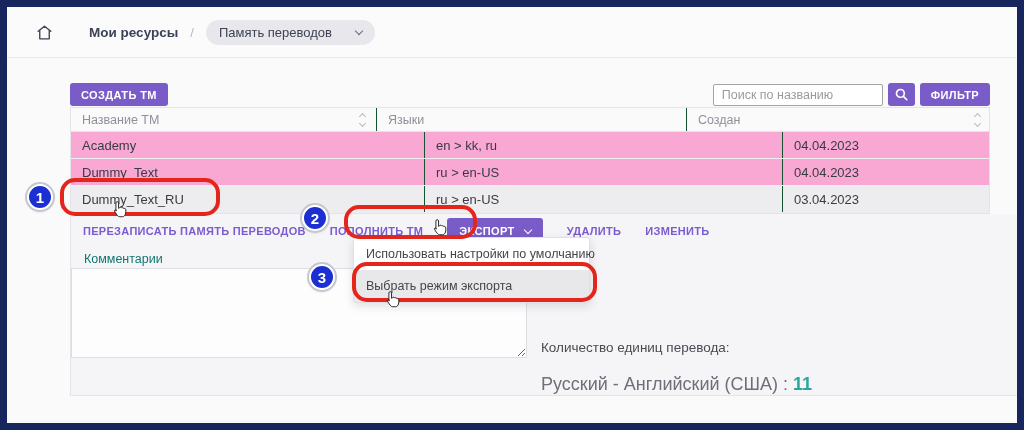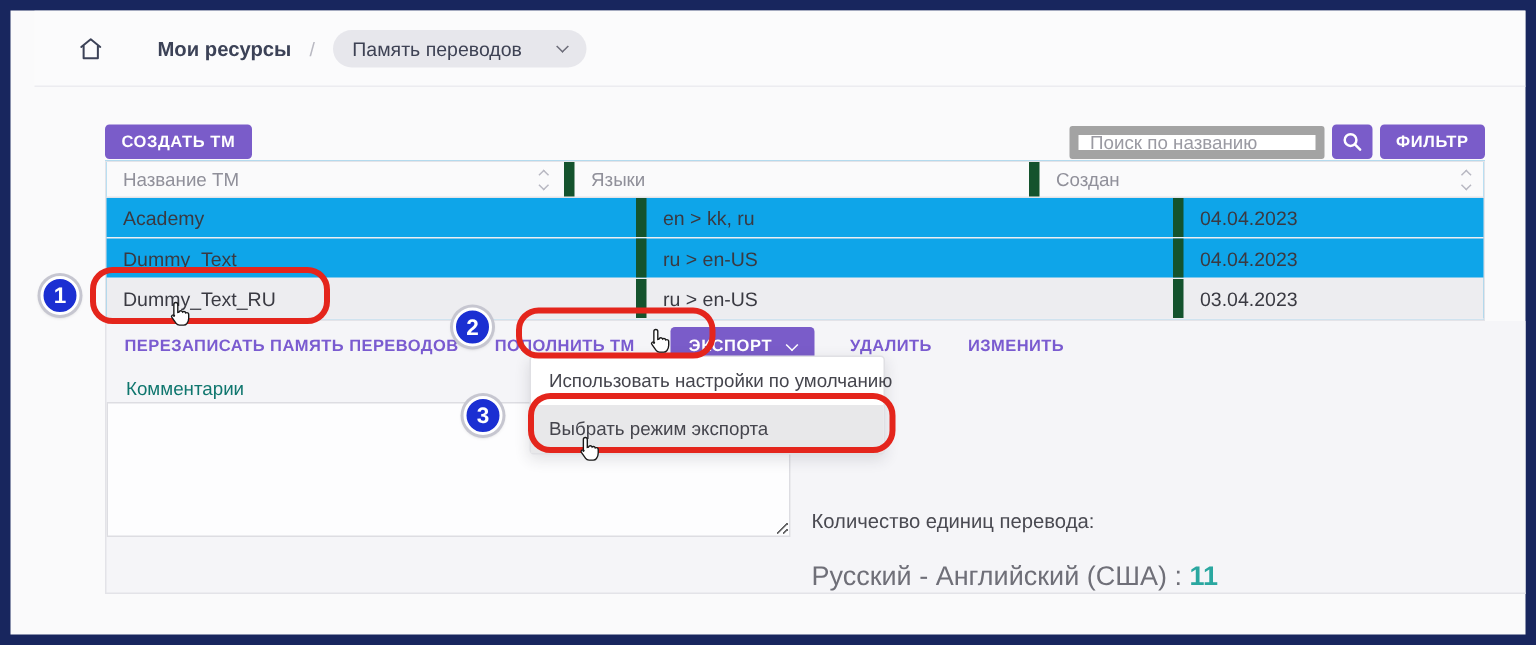--- a/index.html
+++ b/index.html
@@ -5,21 +5,21 @@
   * { margin:0; padding:0; box-sizing:border-box; }
   body { font-family:"Liberation Sans", sans-serif; background:#fff; }
   .frame {
     position:relative; width:1024px; height:430px;
     border:7px solid #18265e; background:#fafafb; overflow:hidden;
   }
   
   .topbar {
     position:absolute; left:0; top:0; right:0; height:51px;
     display:flex; align-items:center; padding-left:26px;
-    border-bottom:1px solid #ececf0; background:#fbfbfc;margin-left:16px;
+    border-bottom:1px solid #ececf0; background:#fbfbfc;
   }
   .home-btn { width:22px; height:22px; display:flex; align-items:center; justify-content:center; cursor:pointer; }
   .crumb { margin-left:34px; font-size:13.5px; font-weight:bold; color:#3c4257; }
   .crumb-sep { margin:0 12px; color:#b9b9c2; font-size:13px; }
   .pill {
     display:inline-flex; align-items:center; gap:24px;
     background:#e7e7ec; border-radius:13px; padding:5px 13px;
     font-size:13px; color:#3e4254; cursor:pointer;
   }
   .chev { display:inline-block; width:6px; height:6px;
@@ -28,30 +28,30 @@
   
   .content { position:absolute; left:63px; top:76px; width:920px; }
   .toolbar { display:flex; justify-content:space-between; align-items:center; height:23px; margin-bottom:1px;gap:27px; }
   .btn {
     background:#7a5cc9; color:#fff; border:none; border-radius:3px;
     font-size:11px; font-weight:bold; letter-spacing:.4px;
     height:23px; padding:0 11px; cursor:pointer; font-family:inherit;
   }
   .search-group { display:flex; align-items:center; gap:5px; }
   .search-input {
-    width:170px; height:22px; border:6px solid #a3a3a3; border-radius:2px;
+    width:170px; height:22px; border:1px solid #a3a3a3; border-radius:2px;
     padding:0 8px; font-size:12.5px; color:#c2410c; background:#fff; font-family:inherit;
   }
   .search-input::placeholder { color:#9a9aa2; }
   .icon-btn { width:27px; height:23px; display:flex; align-items:center; justify-content:center;
     background:#7a5cc9; border:none; border-radius:3px; cursor:pointer; }
   
-  .tbl { width:920px; border:1px solid #e3e3e8; background:#0ea5e9; }
+  .tbl { width:920px; border:1px solid #e3e3e8; background:#f9a8d4; }
   .tr { display:grid; grid-template-columns:305px 310px 305px; }
-  .tr > div { padding:0 11px; display:flex; align-items:center; border-left:7px solid #14532d; overflow:hidden; }
+  .tr > div { padding:0 11px; display:flex; align-items:center; border-left:1px solid #14532d; overflow:hidden; }
   .tr > div:first-child { border-left:none; }
   .thead { height:24px; background:#fafafb; color:#90909a; font-size:12.5px; border-bottom:1px solid #e3e3e8; }
   .row { height:27px; font-size:13px; color:#3a3a42; border-bottom:1px solid #eeeef2; cursor:pointer;gap:48px; }
   .row.selected { background:#ededf0; }
   .th-flex { justify-content:space-between; }
   .sort { display:flex; flex-direction:column; gap:2px; cursor:pointer; }
   .sort i { display:block; width:5px; height:5px; border-right:1.4px solid #b8b8c2; border-bottom:1.4px solid #b8b8c2; }
   .sort .up { transform:rotate(-135deg); }
   .sort .dn { transform:rotate(45deg); }
   

